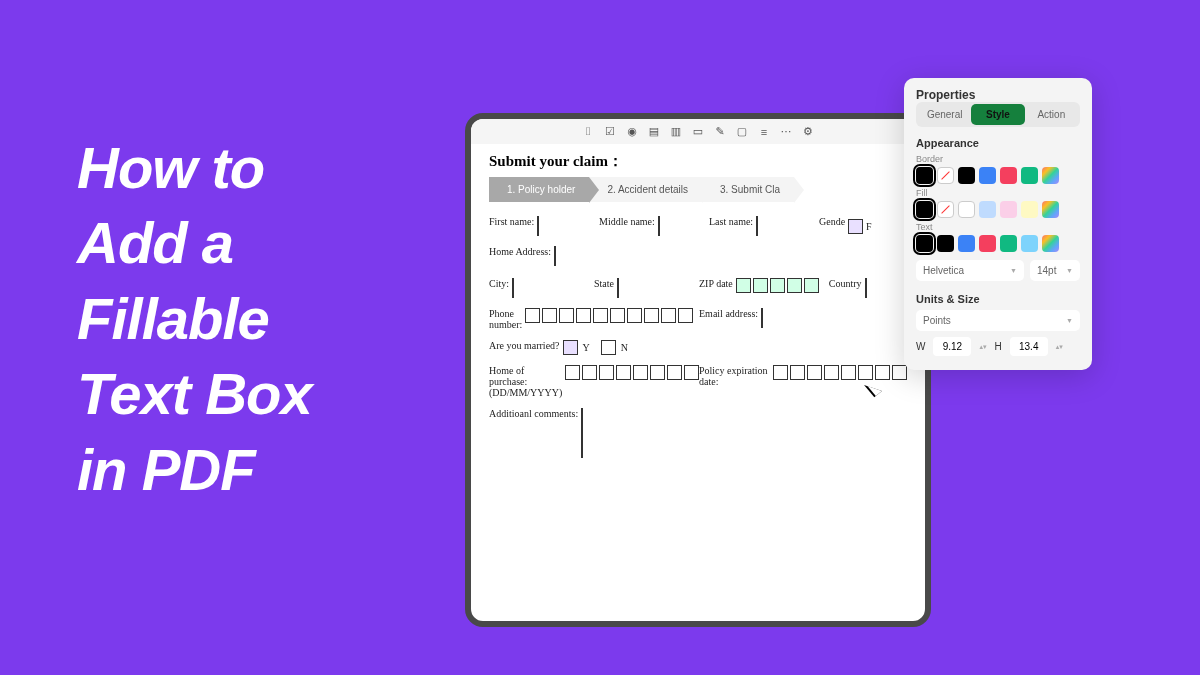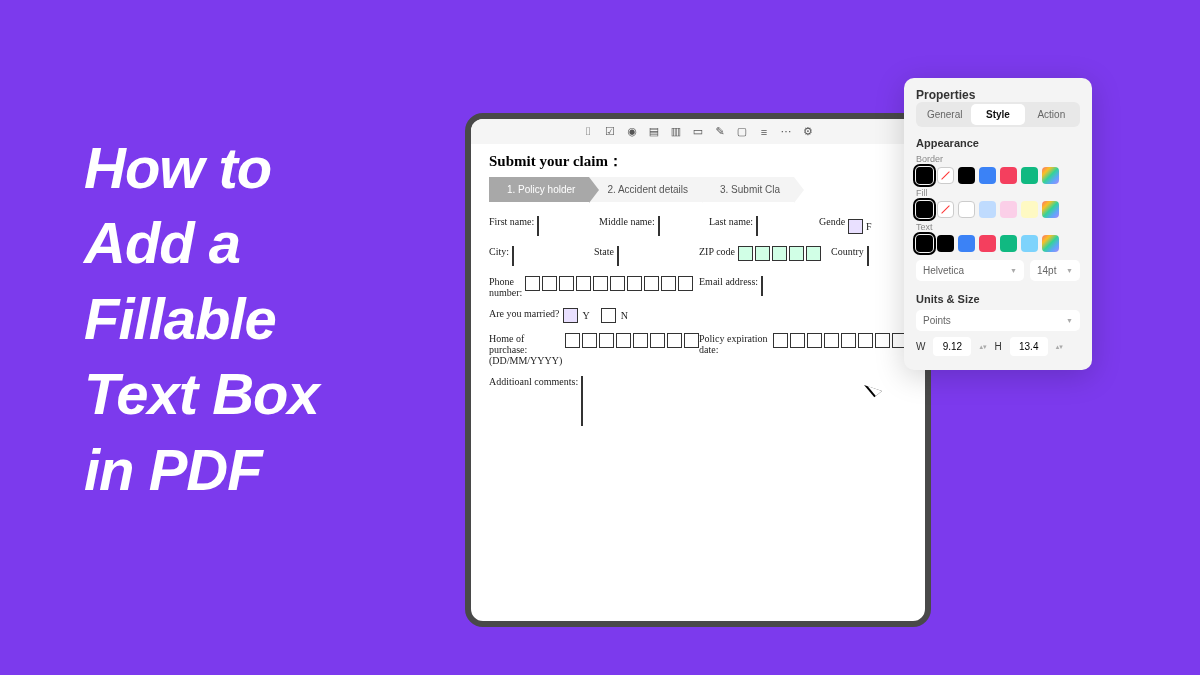--- a/index.html
+++ b/index.html
@@ -1,17 +1,17 @@
 <!DOCTYPE html>
 <html><head>
 <meta charset="utf-8">
 <style>
 * { box-sizing: border-box; margin: 0; padding: 0; }
 body { width: 1200px; height: 675px; background: #7c3aed; font-family: -apple-system, Helvetica, Arial, sans-serif; position: relative; overflow: hidden; }
-.title { position: absolute; left: 84px; top: 130px; color: #fff; font-size: 58px; font-weight: 700; font-style: italic; line-height: 1.3; letter-spacing: -1px; }
+.title { position: absolute; left: 77px; top: 130px; color: #fff; font-size: 58px; font-weight: 700; font-style: italic; line-height: 1.3; letter-spacing: -1px; }
 .editor { position: absolute; left: 465px; top: 113px; width: 466px; height: 514px; background: #fff; border-radius: 18px; border: 6px solid #494949; overflow: hidden; }
 .toolbar { display: flex; justify-content: center; gap: 9px; padding: 6px 0; background: #f5f5f5; }
 .toolbar span { width: 13px; height: 13px; display: inline-flex; align-items: center; justify-content: center; color: #555; font-size: 11px; }
 .form-title { font-family: Georgia, serif; font-weight: 700; font-size: 15px; padding: 8px 18px 6px; }
 .steps { display: flex; padding: 0 18px 10px; font-size: 10px; }
 .step { position: relative; padding: 7px 14px 7px 18px; background: #f4f4f4; color: #555; }
 .step.active { background: #a8a8a8; color: #fff; }
 .step::after { content: ""; position: absolute; right: -10px; top: 0; border-top: 13px solid transparent; border-bottom: 13px solid transparent; border-left: 10px solid #f4f4f4; z-index: 1; }
 .step.active::after { border-left-color: #a8a8a8; }
 .form-body { padding: 4px 18px; font-family: Georgia, serif; font-size: 10px; color: #222; }
@@ -21,21 +21,21 @@
 .tbox { height: 20px; border: 1px solid #333; }
 .boxes { display: flex; gap: 2px; }
 .sq { width: 15px; height: 15px; border: 1px solid #333; }
 .tarea { height: 50px; border: 1px solid #333; }
 .cursor { position: absolute; left: 868px; top: 380px; width: 0; height: 0; border-left: 10px solid #000; border-top: 16px solid transparent; transform: rotate(-40deg); z-index: 10; }
 .cursor::after { content: ""; position: absolute; left: -8px; top: -13px; width: 0; height: 0; border-left: 8px solid #fff; border-top: 13px solid transparent; }
 .panel { position: absolute; left: 904px; top: 78px; width: 188px; background: #f4f4f4; border-radius: 10px; box-shadow: 0 6px 30px rgba(0,0,0,.18); padding: 10px 12px 14px; font-size: 11px; color: #333; }
 .ptitle { font-weight: 700; font-size: 12px; }
 .tabs { display: flex; background: #e8e8e8; border-radius: 6px; padding: 2px; margin-bottom: 10px; }
 .tab { flex: 1; text-align: center; padding: 5px 0; font-size: 10px; color: #666; border-radius: 5px; cursor: pointer; }
-.tab.active { background: #ffffff; color: #111; font-weight: 600; }
+.tab.active { background: #15803d; color: #111; font-weight: 600; }
 .sect { font-weight: 600; font-size: 11px; margin: 6px 0 5px; }
 .sub { font-size: 9px; color: #888; margin: 4px 0 3px; }
 .swatches { display: flex; gap: 4px; flex-wrap: wrap; }
 .sw { width: 17px; height: 17px; border-radius: 4px; }
 .sw.sel { outline: 2px solid #000; outline-offset: 1px; }
 .sw.none { background: #fff; position: relative; border: 1px solid #ccc; }
 .sw.none::after { content: ""; position: absolute; left: 2px; right: 2px; top: 7px; height: 1px; background: #f33; transform: rotate(-45deg); }
 .sw.grad { background: linear-gradient(135deg,#f87171,#fbbf24,#34d399,#60a5fa,#a78bfa); }
 .sels { display: flex; gap: 6px; margin-top: 8px; }
 .selbox { flex: 1; background: #fff; border-radius: 5px; padding: 5px 7px; font-size: 10px; color: #666; display: flex; justify-content: space-between; align-items: center; gap: 8px; }
@@ -89,31 +89,35 @@
           <div class="tbox" style="background:#d1ffe6"></div>
         </div>
       <div class="fld" style="width:60px">
           <span class="lbl">Gende</span>
           <div style="display:flex;gap:3px;align-items:center">
             <div class="sq" style="background:#e9e0ff"></div>
             <span>F</span>
           </div>
         </div>
     </div>
+    <div class="fld" style="margin-bottom:12px">
+        <span class="lbl">Home Address:</span>
+        <div class="tbox" style="background:#c7ecff"></div>
+      </div>
     <div class="row">
       <div class="fld" style="width:95px">
           <span class="lbl">City:</span>
           <div class="tbox" style="background:#e9e0ff"></div>
         </div>
       <div class="fld" style="width:95px">
           <span class="lbl">State</span>
           <div class="tbox" style="background:#e9e0ff"></div>
         </div>
       <div class="fld">
-          <span class="lbl">ZIP code</span>
+          <span class="lbl">ZIP date</span>
           <div class="boxes">
             <div class="sq" style="background:#d1ffe6"></div>
             <div class="sq" style="background:#d1ffe6"></div>
             <div class="sq" style="background:#d1ffe6"></div>
             <div class="sq" style="background:#d1ffe6"></div>
             <div class="sq" style="background:#d1ffe6"></div>
           </div>
         </div>
       <div class="fld" style="flex:1">
           <span class="lbl">Country</span>

